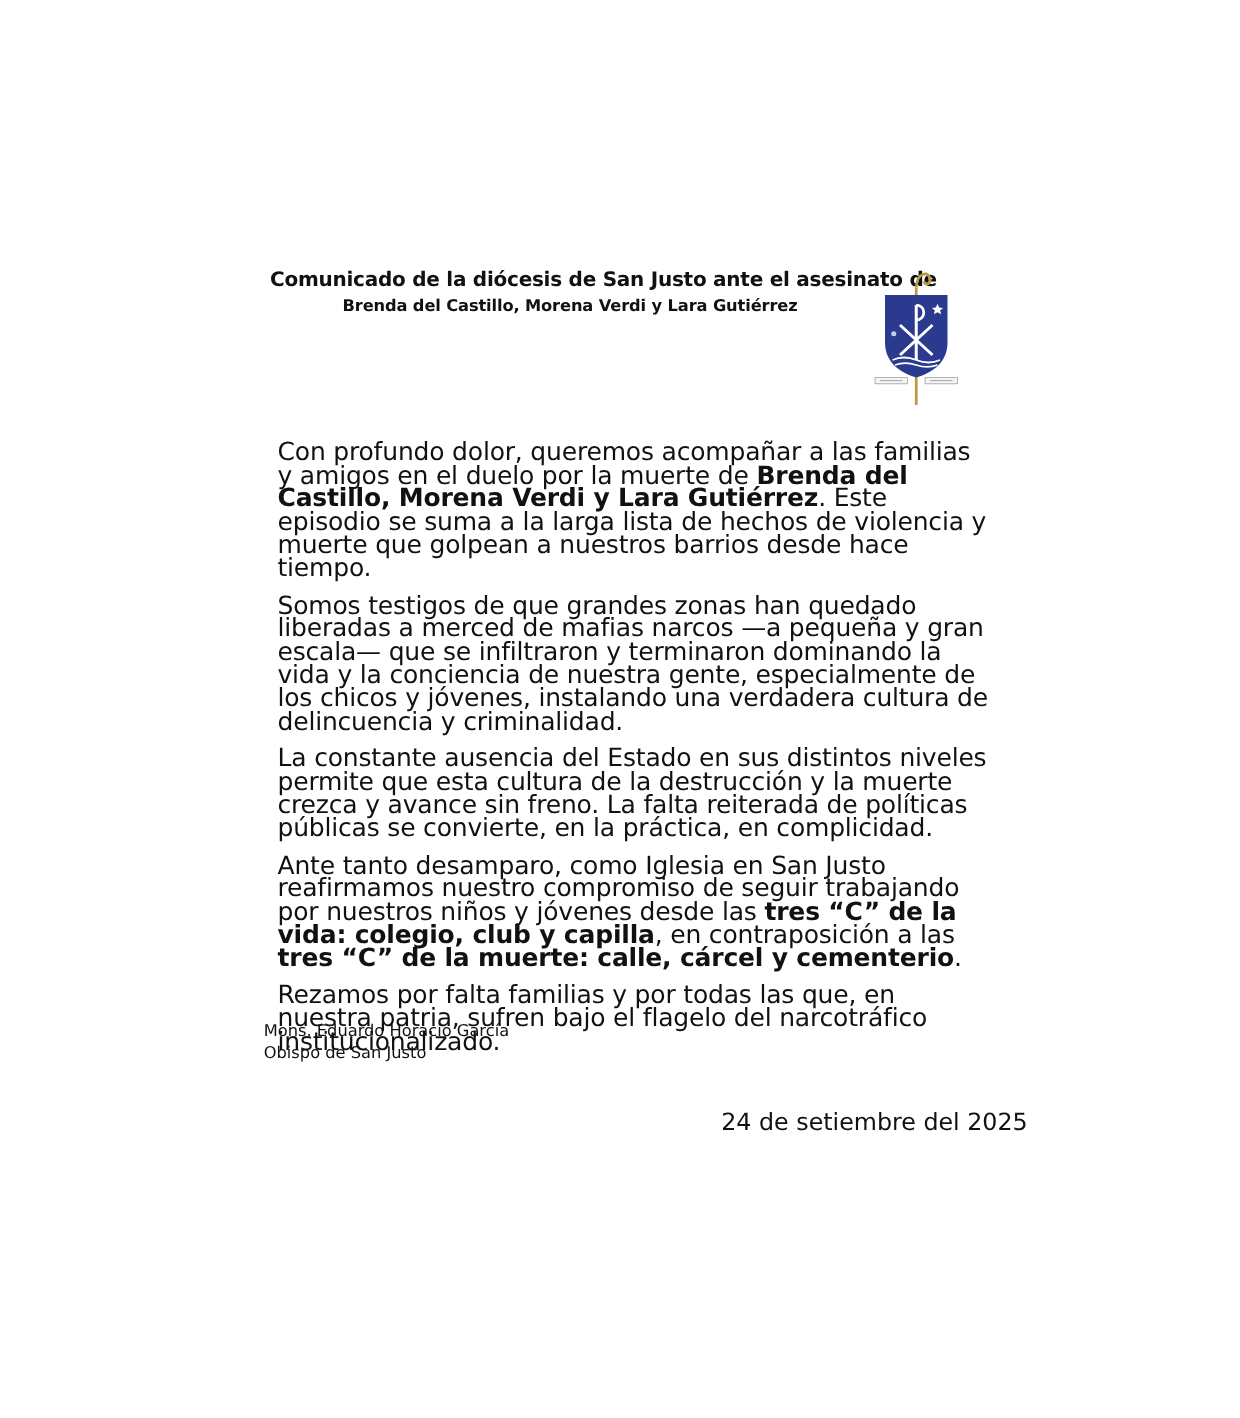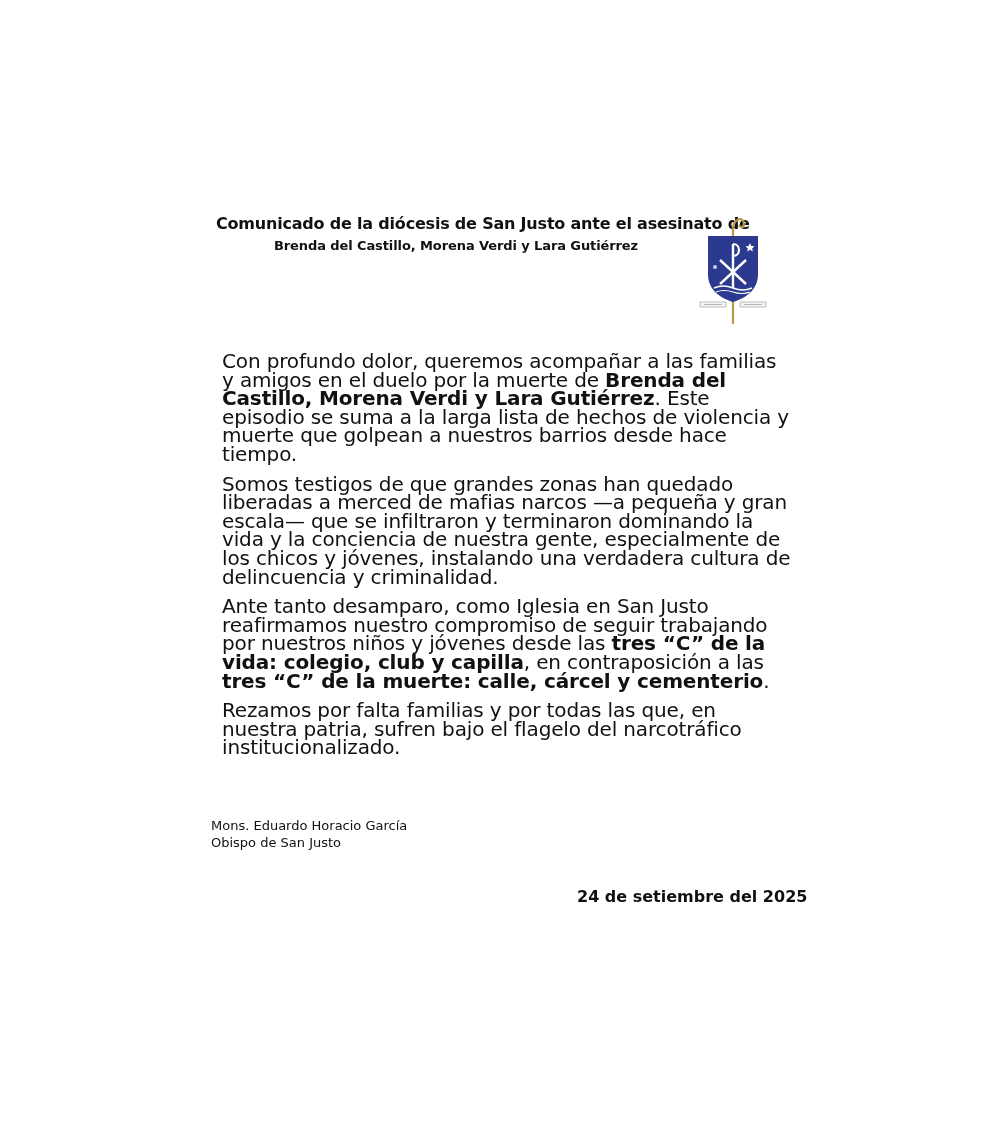--- a/index.html
+++ b/index.html
@@ -5,21 +5,21 @@
   html, body { margin:0; padding:0; background:#ffffff; }
   body { width:992px; height:1134px; position:relative; overflow:hidden;
          font-family:"DejaVu Sans", sans-serif; color:#111; }
   .title { position:absolute; left:216px; top:214px; font-size:16px; font-weight:bold; letter-spacing:-0.2px; white-space:nowrap; }
   .subtitle { position:absolute; left:274px; top:238px; font-size:13px; font-weight:bold; letter-spacing:-0.1px; white-space:nowrap; }
   .crest { position:absolute; left:696px; top:212px; width:74px; height:116px; }
   .body { position:absolute; left:222px; top:352px; width:570px; font-size:20px; line-height:18.6px; letter-spacing:-0.15px; }
   .body p { margin:0 0 11px 0; }
   .body b { font-weight:bold; }
   .sig { position:absolute; left:211px; top:817px; font-size:13px; line-height:17px; }
-  .date { position:absolute; left:577px; top:887px; font-size:16px;font-weight:bold; }
+  .date { position:absolute; left:577px; top:887px; font-size:19px; }
 </style>
 </head>
 <body>
 
 <div class="title">Comunicado de la diócesis de San Justo ante el asesinato de</div>
 <div class="subtitle">Brenda del Castillo, Morena Verdi y Lara Gutiérrez</div>
 
 <svg class="crest" viewBox="0 0 74 116">
 
   <path d="M37 112 L37 18" stroke="#b89a45" stroke-width="2.2" fill="none"></path>
@@ -37,20 +37,21 @@
   <path d="M18 76 Q27 72 37 76 T56 76" stroke="#fff" stroke-width="1.4" fill="none"></path>
   <path d="M20 80 Q28 77 37 80 T54 80" stroke="#fff" stroke-width="1.2" fill="none"></path>
 
   <path d="M4 90 L30 90 L30 95 L4 95 Z M44 90 L70 90 L70 95 L44 95 Z" fill="#f4f4f4" stroke="#999" stroke-width="0.6"></path>
   <path d="M8 92.5 L26 92.5 M48 92.5 L66 92.5" stroke="#777" stroke-width="0.5"></path>
 </svg>
 
 <div class="body">
   <p><span>Con profundo dolor, queremos acompañar a las familias y amigos en el duelo por la muerte de </span><b>Brenda del Castillo, Morena Verdi y Lara Gutiérrez</b><span>. Este episodio se suma a la larga lista de hechos de violencia y muerte que golpean a nuestros barrios desde hace tiempo.</span></p>
   <p><span>Somos testigos de que grandes zonas han quedado liberadas a merced de mafias narcos —a pequeña y gran escala— que se infiltraron y terminaron dominando la vida y la conciencia de nuestra gente, especialmente de los chicos y jóvenes, instalando una verdadera cultura de delincuencia y criminalidad.</span></p>
+  <p><span>La constante ausencia del Estado en sus distintos niveles permite que esta cultura de la destrucción y la muerte crezca y avance sin freno. La falta reiterada de políticas públicas se convierte, en la práctica, en complicidad.</span></p>
   <p><span>Ante tanto desamparo, como Iglesia en San Justo reafirmamos nuestro compromiso de seguir trabajando por nuestros niños y jóvenes desde las </span><b>tres “C” de la vida: colegio, club y capilla</b><span>, en contraposición a las </span><b>tres “C” de la muerte: calle, cárcel y cementerio</b><span>.</span></p>
   <p><span>Rezamos por falta familias y por todas las que, en nuestra patria, sufren bajo el flagelo del narcotráfico institucionalizado.</span></p>
 </div>
 
 <div class="sig">
   <div>Mons. Eduardo Horacio García</div>
   <div>Obispo de San Justo</div>
 </div>
 
 <div class="date">24 de setiembre del 2025</div>

